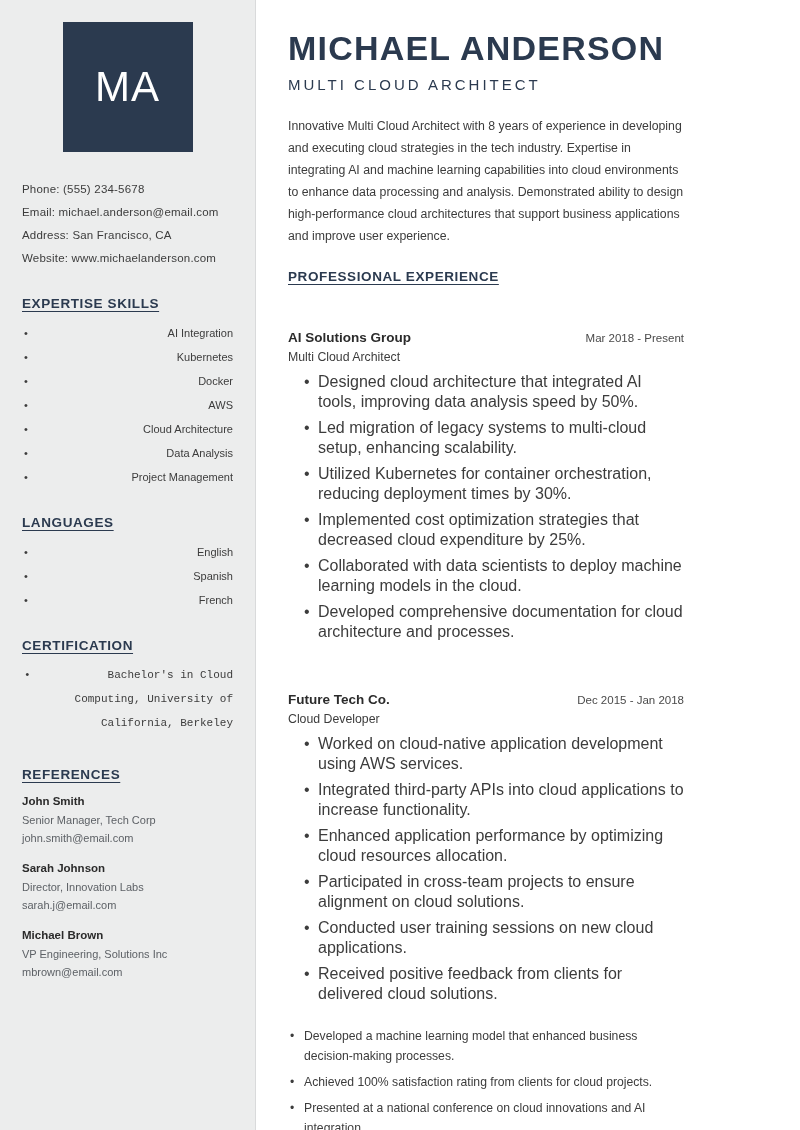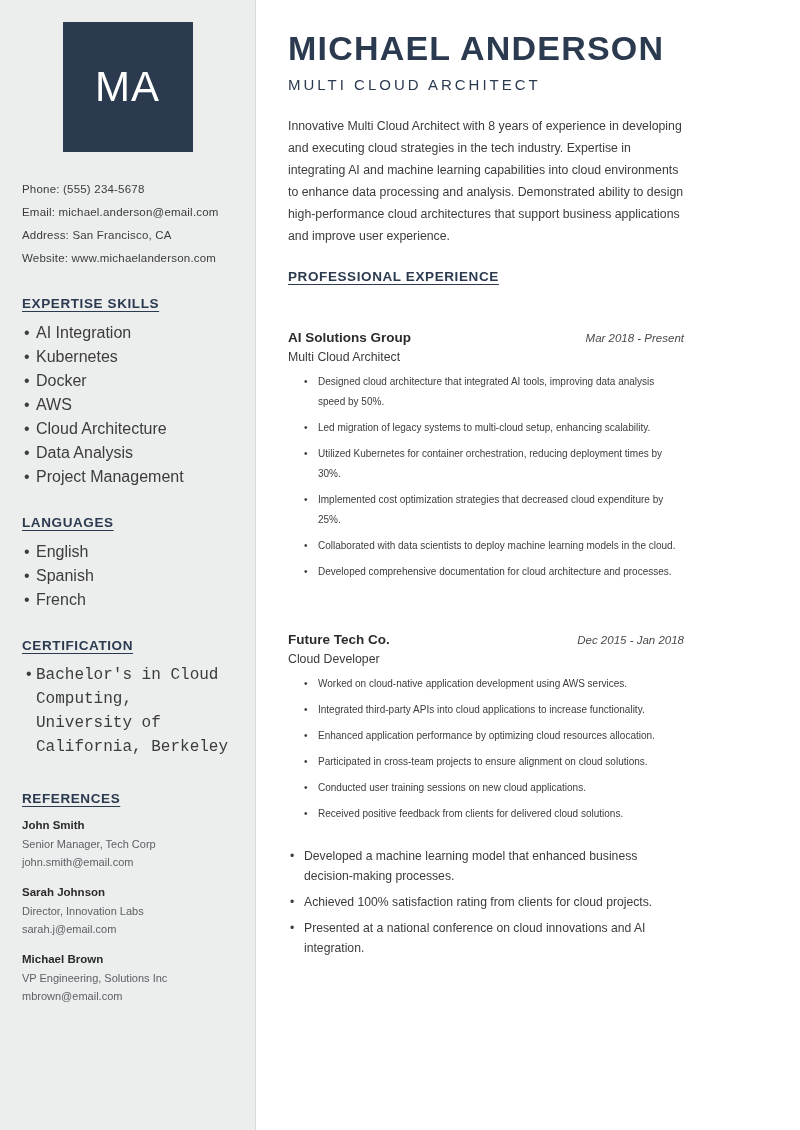--- a/index.html
+++ b/index.html
@@ -57,25 +57,26 @@
     font-weight: bold;
     color: #2b3a4f;
     letter-spacing: .6px;
     text-decoration: underline;
     text-underline-offset: 3px;
     margin-bottom: 10px;
     margin-top: 17px;
   }
   .bullet-list { list-style: none; }
   .bullet-list li {
-    font-size: 16px;
+    font-size: 11px;
     color: #3c3c3c;
     line-height: 24px;
     padding-left: 14px;
     position: relative;
+    text-align: right;
   }
   .bullet-list li::before {
     content: "\2022";
     position: absolute;
     left: 2px;
     top: 0;
     color: #3c3c3c;
   }
   .bullet-list li.multi { line-height: 24px; padding-bottom: 6px; font-family: Liberation Mono, monospace; }
   .ref-item { margin-bottom: 12px; }
@@ -130,33 +131,32 @@
     justify-content: space-between;
     align-items: baseline;
   }
   .job-company {
     font-size: 13.5px;
     font-weight: bold;
     color: #2b2b2b;
   }
   .job-date {
     font-size: 11.5px;
-    font-style: italic;
     color: #4a4a4a;
     margin-top: 34px;
   }
   .job-role {
     font-size: 12.3px;
     color: #3c3c3c;
     margin-top: 5px;
     margin-bottom: 8px;
   }
   .job-bullets { list-style: none; padding-left: 16px; }
   .job-bullets li {
-    font-size: 10px;
+    font-size: 16px;
     color: #3c3c3c;
     line-height: 20px;
     padding-left: 14px;
     position: relative;
     margin-bottom: 6px;
   }
   .job-bullets li::before {
     content: "\2022";
     position: absolute;
     left: 0;

